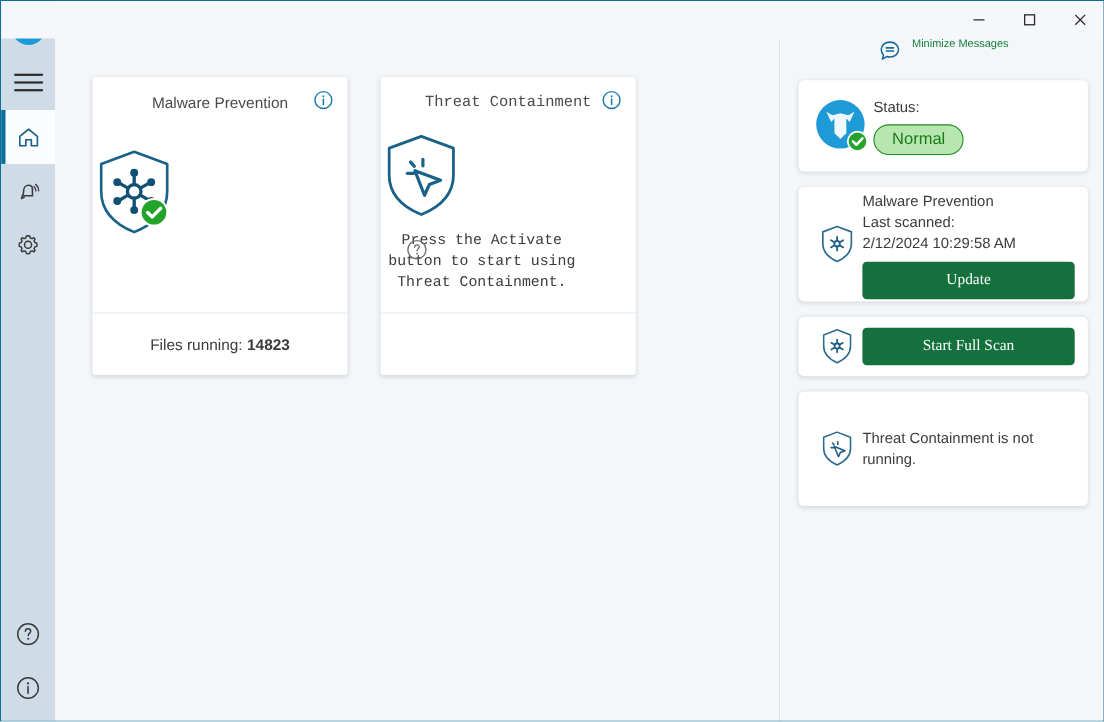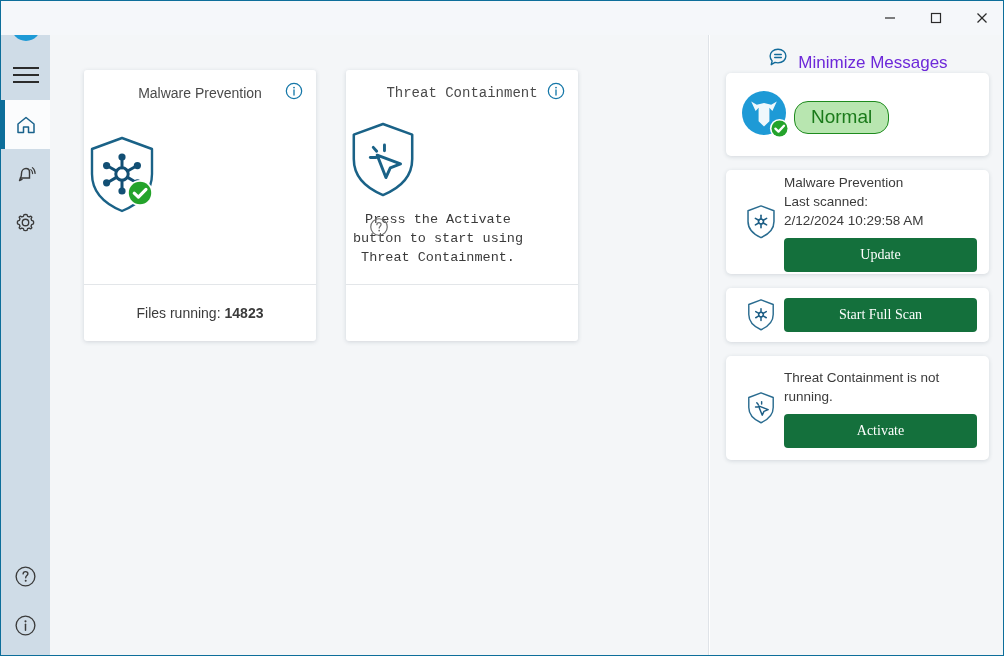--- a/index.html
+++ b/index.html
@@ -124,23 +124,23 @@
   }
 
   
   #rightpanel {
     position: absolute; top: 34px; left: 709px;
     width: 295px; height: 622px;
     background: #f4f6f8;
   }
   #minimize-messages {
     height: 38px;
-    display: flex; align-items: flex-end; justify-content: center;
+    display: flex; align-items: flex-start; justify-content: center;
     gap: 9px;
-    color: #6d28d9; font-size: 17px;
+    color: #15803d; font-size: 10px;
     cursor: default;
   }
   .rp-card {
     position: relative;
     margin: 0 16px 14px 16px;
     background: #ffffff;
     border-radius: 5px;
     box-shadow: 0 1px 4px rgba(40,60,80,0.16);
     display: flex; align-items: center;
     padding: 10px 12px;
@@ -150,21 +150,21 @@
   .rp-content { flex: 1 1 auto; }
   .rp-label { font-size: 13.5px; color: #3b3b3b; line-height: 19px; }
   .status-pill {
     display: inline-block;
     margin-top: 6px;
     padding: 4px 16px 5px 16px;
     border: 1px solid #1e8b1e;
     border-radius: 14px;
     background: #b8e6b0;
     color: #1a7a1a;
-    font-size: 19px;
+    font-size: 15px;
   }
   .green-btn {
     display: block;
     width: 100%;
     margin-top: 8px;
     padding: 9px 0;
     background: #14703c;
     color: #ffffff;
     border: none; border-radius: 4px;
     font-family: Liberation Serif, serif;
@@ -348,20 +348,21 @@
       <div class="rp-icon">
         <svg width="54" height="54" viewBox="0 0 54 54">
           <circle cx="25" cy="25" r="22" fill="#1e9ad6"></circle>
           <path d="M12.2 13.6 L16.6 23 L19.6 19.8 L19.6 33.2 L25 38.4 L30.4 33.2 L30.4 19.8 L33.4 23 L37.8 13.6 L32.2 16.8 L25 15 L17.8 16.8 Z" fill="#ffffff" opacity="0.93"></path>
           <circle cx="40.5" cy="40.5" r="9.6" fill="#ffffff"></circle>
           <circle cx="40.5" cy="40.5" r="8" fill="#24a32b"></circle>
           <path d="M36.4 40.6 L39.5 43.6 L45 37.8" fill="none" stroke="#ffffff" stroke-width="2.3" stroke-linecap="round" stroke-linejoin="round"></path>
         </svg>
       </div>
       <div class="rp-content">
+        <div class="rp-label">Status:</div>
         <span class="status-pill">Normal</span>
       </div>
     </div>
 
     <div class="rp-card" style="height:104px">
       <div class="rp-icon small">
         <svg width="34" height="38" viewBox="0 0 76 82">
           <path d="M38 5 L67 16 L67 40 C67 57 54 69 38 76 C22 69 9 57 9 40 L9 16 Z" fill="none" stroke="#2a6c90" stroke-width="3.4" stroke-linejoin="round"></path>
           <circle cx="38" cy="40" r="5.6" fill="none" stroke="#1d5e85" stroke-width="3.6"></circle>
           <line x1="38" y1="34.4" x2="38" y2="26" stroke="#1d5e85" stroke-width="3.6" stroke-linecap="round"></line>
@@ -403,18 +404,17 @@
         <svg width="32" height="36" viewBox="0 0 76 82">
           <path d="M38 5 L67 16 L67 40 C67 57 54 69 38 76 C22 69 9 57 9 40 L9 16 Z" fill="none" stroke="#2a6c90" stroke-width="3.4" stroke-linejoin="round"></path>
           <path d="M32 36 L55 45 L45 49 L41 58 Z" fill="none" stroke="#1d5e85" stroke-width="3.4" stroke-linejoin="round"></path>
           <line x1="25" y1="38.5" x2="30.5" y2="38.5" stroke="#1d5e85" stroke-width="3.4" stroke-linecap="round"></line>
           <line x1="28" y1="28.5" x2="31.5" y2="32.5" stroke="#1d5e85" stroke-width="3.4" stroke-linecap="round"></line>
           <line x1="39.5" y1="26" x2="39.5" y2="31.5" stroke="#1d5e85" stroke-width="3.4" stroke-linecap="round"></line>
         </svg>
       </div>
       <div class="rp-content">
         <div class="rp-label">Threat Containment is not running.</div>
-        <button class="green-btn">Activate</button>
       </div>
     </div>
 
   </div>
 </div>
 
 </body></html>

